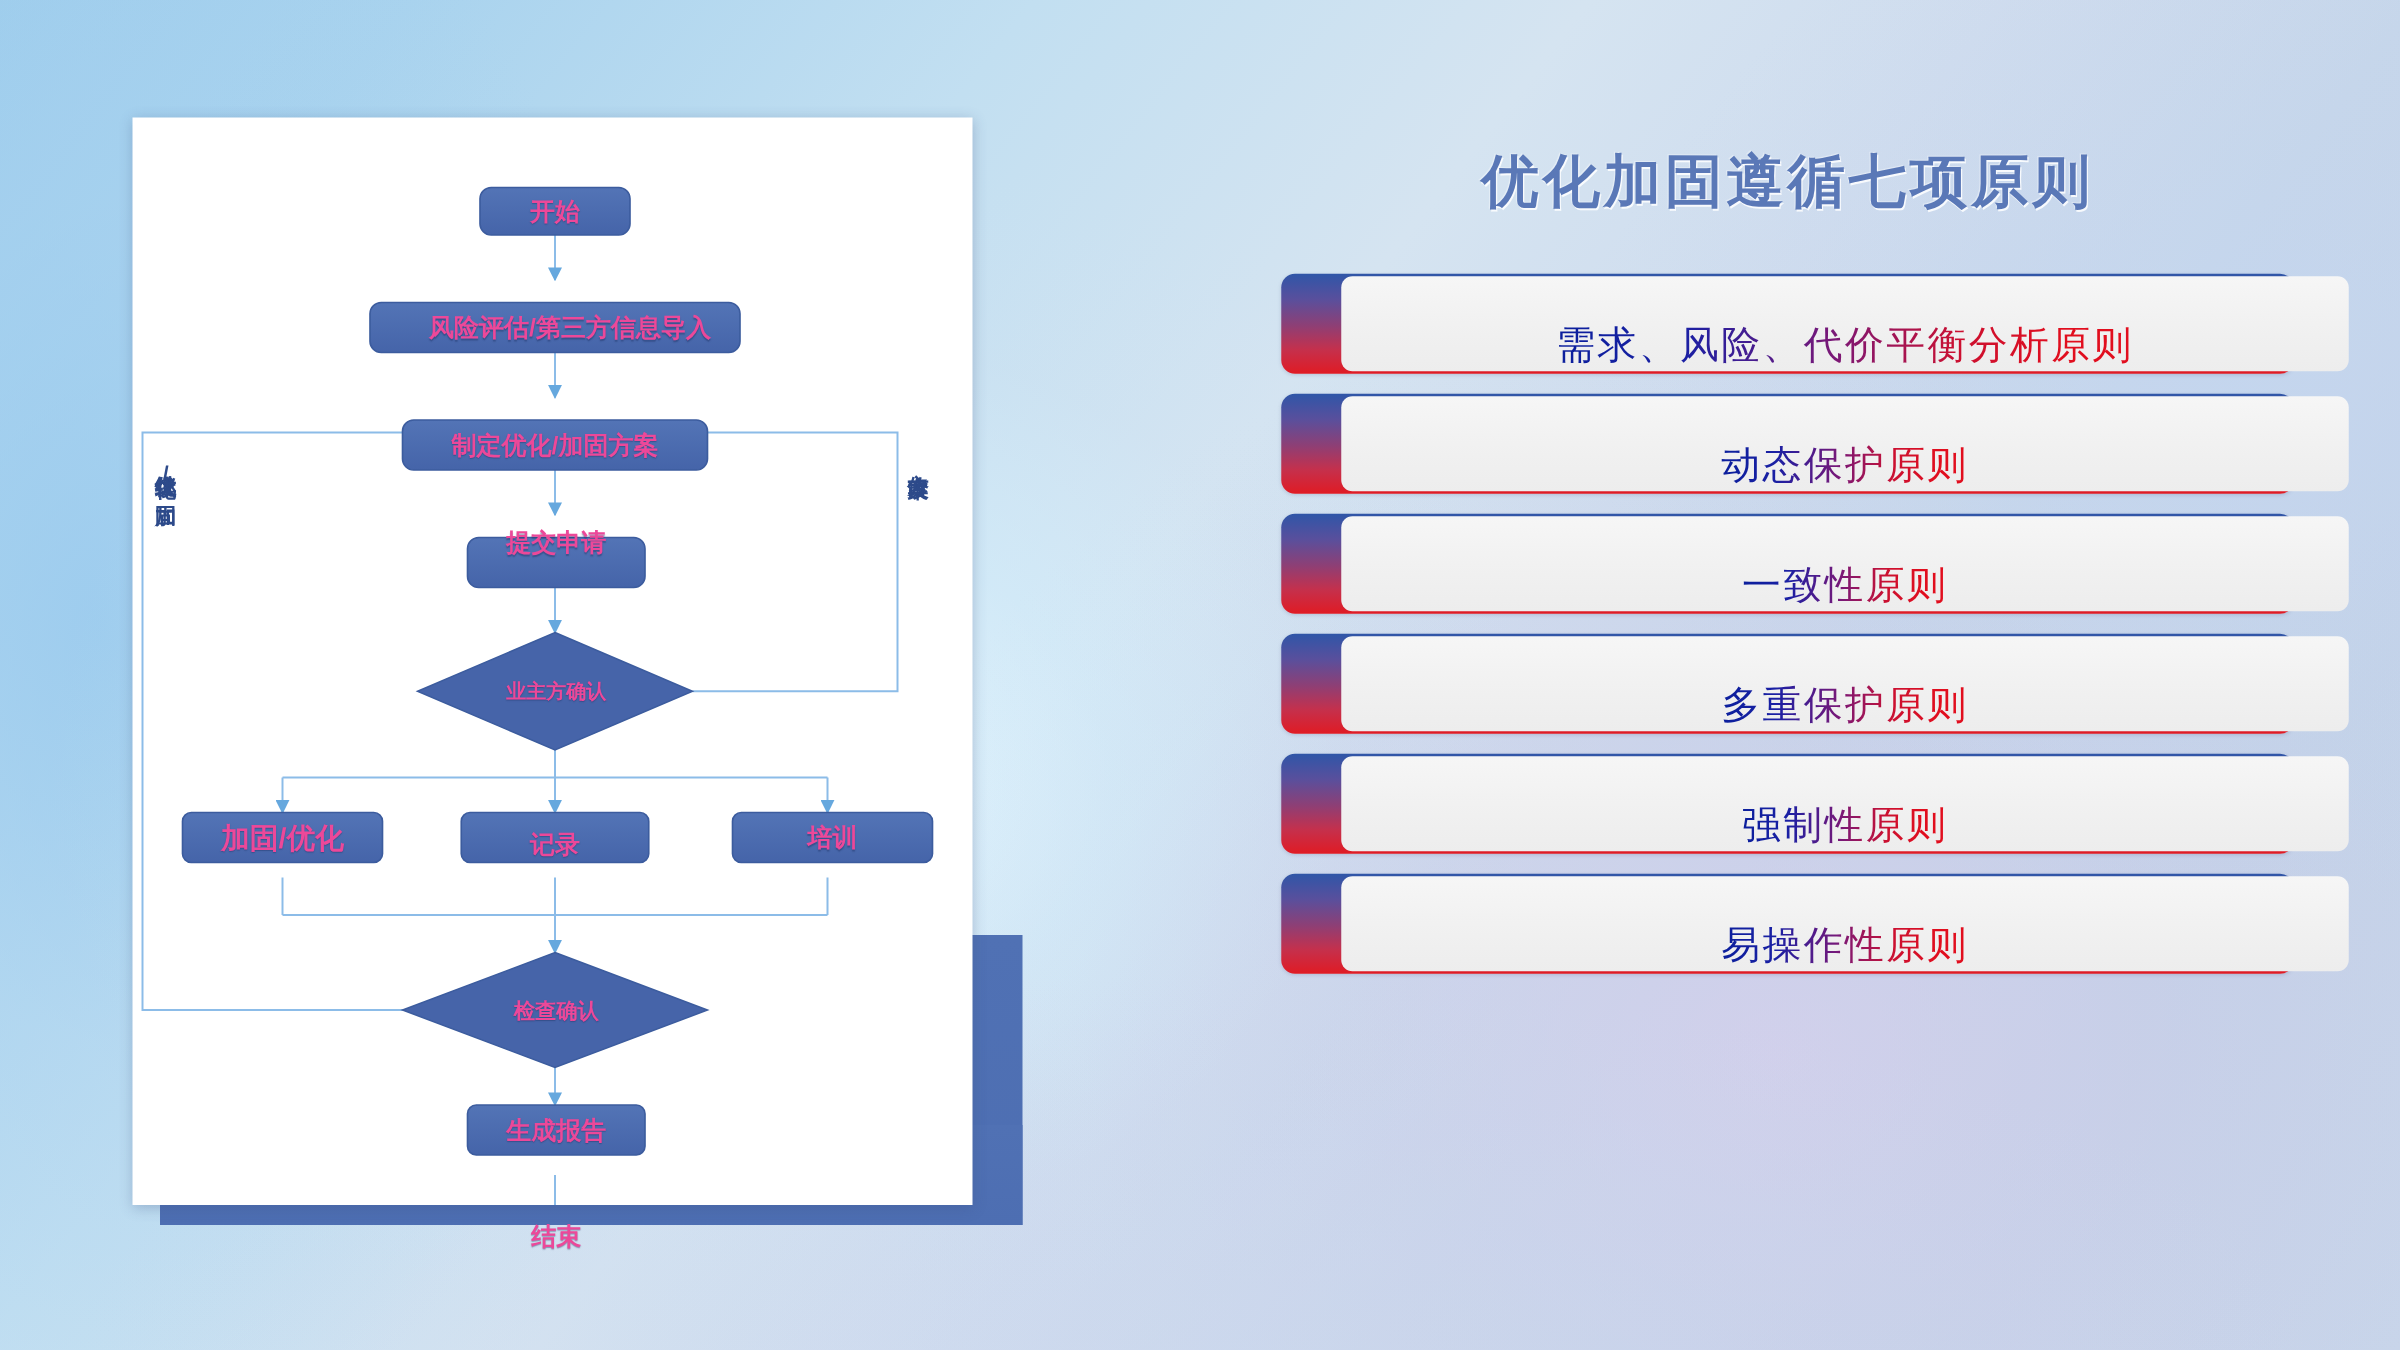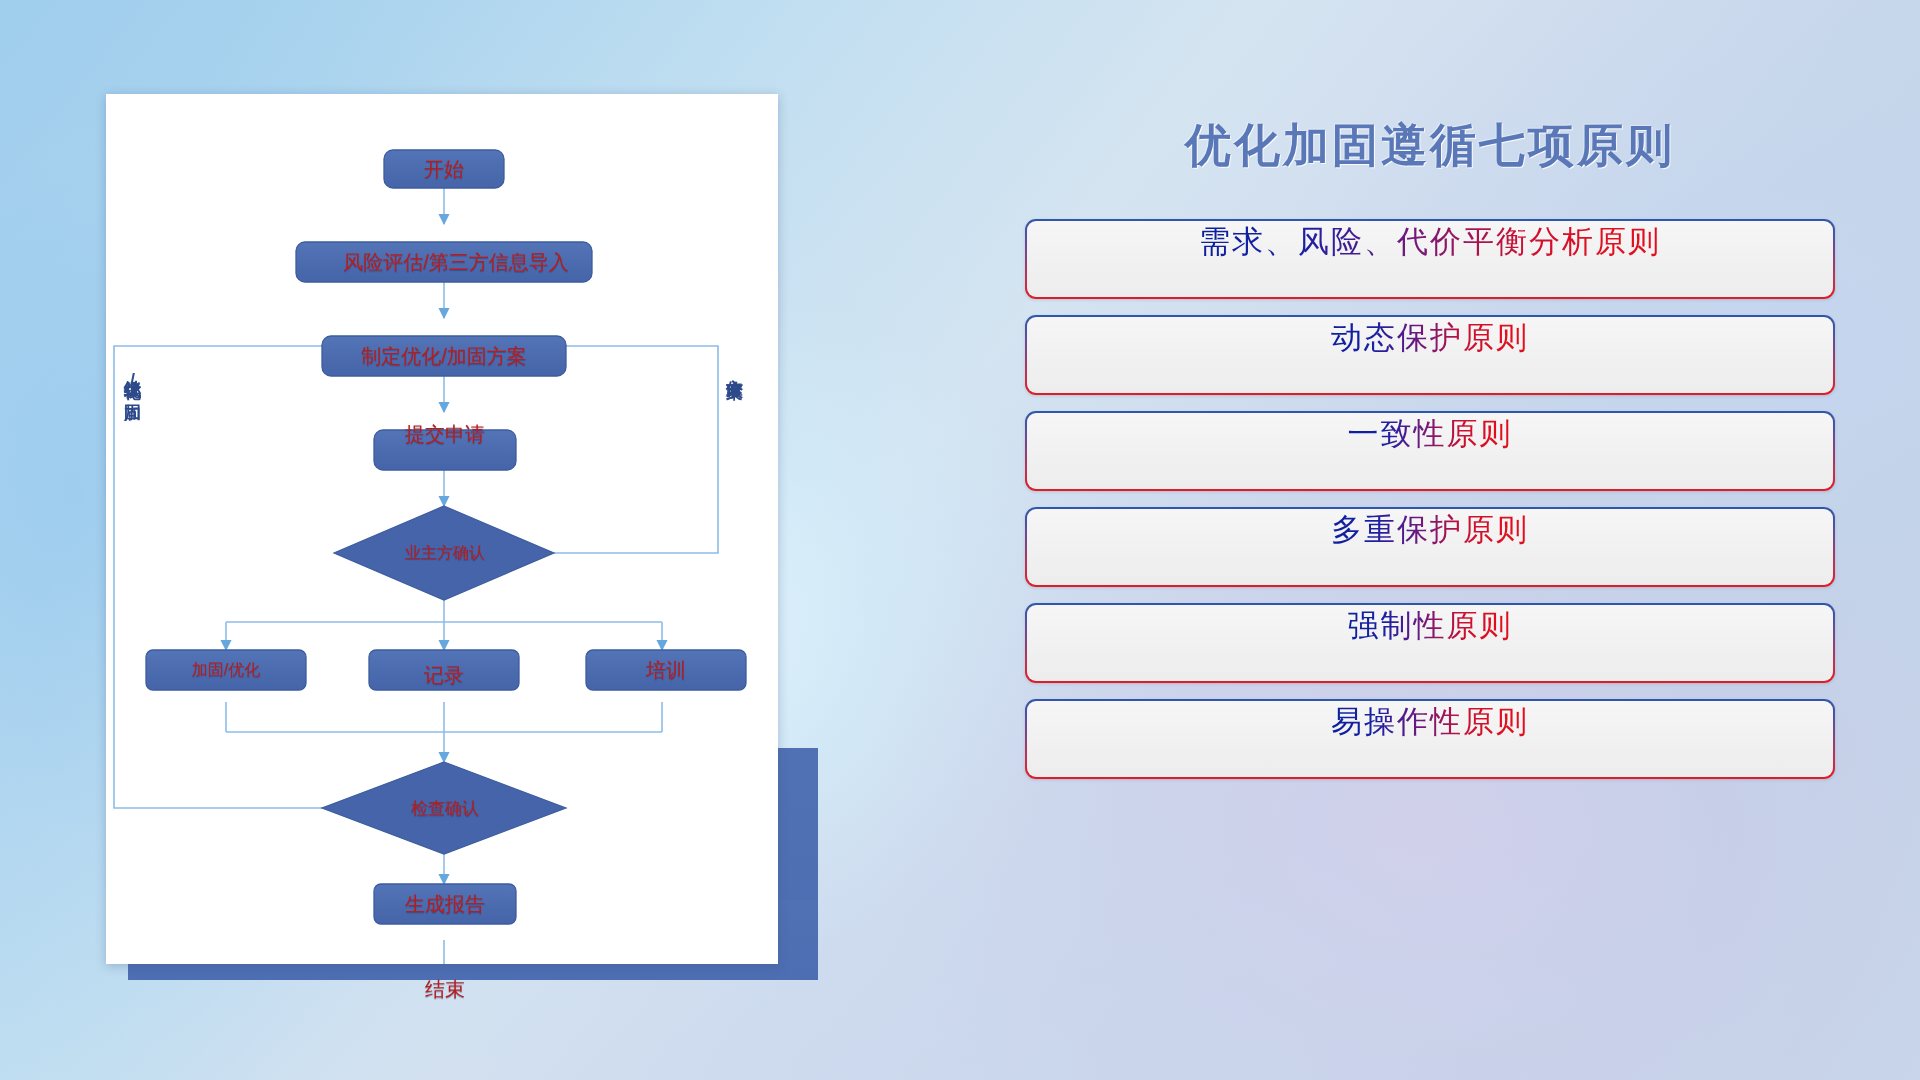--- a/index.html
+++ b/index.html
@@ -88,22 +88,22 @@
     background: #ffffff;
     box-shadow: 0 2px 10px rgba(60,80,130,0.30);
   }
   #chart-svg { position: absolute; left: 0; top: 0; }
 
   .fc-label {
     position: absolute;
     display: flex;
     align-items: center;
     justify-content: center;
-    color: #b91c1c;
-    font-weight: normal;
+    color: #ec4899;
+    font-weight: bold;
     text-shadow: 0 1px 1px rgba(30,50,100,0.45);
     white-space: nowrap;
     pointer-events: none;
   }
   .fc-vlabel {
     position: absolute;
     color: #2d4a8a;
     font-size: 17px;
     font-weight: bold;
     writing-mode: vertical-rl;
@@ -148,22 +148,23 @@
         #c5304c 76%,
         #e01b24 100%);
     box-shadow: 0 1px 3px rgba(80,90,130,0.22);
   }
   .principle-inner {
     width: 100%;
     height: 100%;
     border-radius: 9px;
     background: linear-gradient(180deg, #f6f6f6 0%, #f1f1f1 50%, #ededed 100%);
     display: flex;
-    align-items: flex-start;
+    align-items: flex-end;
     justify-content: center;
+    margin-left: 46px;
   }
   .principle-text {
     font-size: 31px;
     font-weight: normal;
     letter-spacing: 2px;
     background: linear-gradient(90deg,
         #0b1f9c 0%,
         #1a20a4 22%,
         #7a1877 48%,
         #cc1030 70%,
@@ -252,21 +253,21 @@
         <rect x="268" y="790" width="142" height="40" rx="7" fill="url(#boxgrad)" stroke="#3c5c9e" stroke-width="1.3"></rect>
         <rect x="287" y="876" width="104" height="38" rx="7" fill="url(#boxgrad)" stroke="#3c5c9e" stroke-width="1.3"></rect>
       </g>
     </svg>
 
     <div class="fc-label" style="left:278px;top:56px;width:120px;height:38px;font-size:20px;">开始</div>
     <div class="fc-label" style="left:190px;top:148px;width:320px;height:40px;font-size:20px;">风险评估/第三方信息导入</div>
     <div class="fc-label" style="left:216px;top:242px;width:244px;height:40px;font-size:20px;">制定优化/加固方案</div>
     <div class="fc-label" style="left:268px;top:320px;width:142px;height:40px;font-size:20px;">提交申请</div>
     <div class="fc-label" style="left:268px;top:440px;width:142px;height:38px;font-size:16px;">业主方确认</div>
-    <div class="fc-label" style="left:40px;top:556px;width:160px;height:40px;font-size:16px;">加固/优化</div>
+    <div class="fc-label" style="left:40px;top:556px;width:160px;height:40px;font-size:23px;">加固/优化</div>
     <div class="fc-label" style="left:263px;top:556px;width:150px;height:51px;font-size:20px;">记录</div>
     <div class="fc-label" style="left:480px;top:556px;width:160px;height:40px;font-size:20px;">培训</div>
     <div class="fc-label" style="left:268px;top:695px;width:142px;height:38px;font-size:17px;">检查确认</div>
     <div class="fc-label" style="left:268px;top:790px;width:142px;height:40px;font-size:20px;">生成报告</div>
     <div class="fc-label" style="left:287px;top:876px;width:104px;height:38px;font-size:20px;">结束</div>
 
     <div class="fc-vlabel" style="left:18px;top:272px;">继续优化/加固</div>
     <div class="fc-vlabel" style="left:620px;top:272px;">方案修改</div>
   </div>
 

